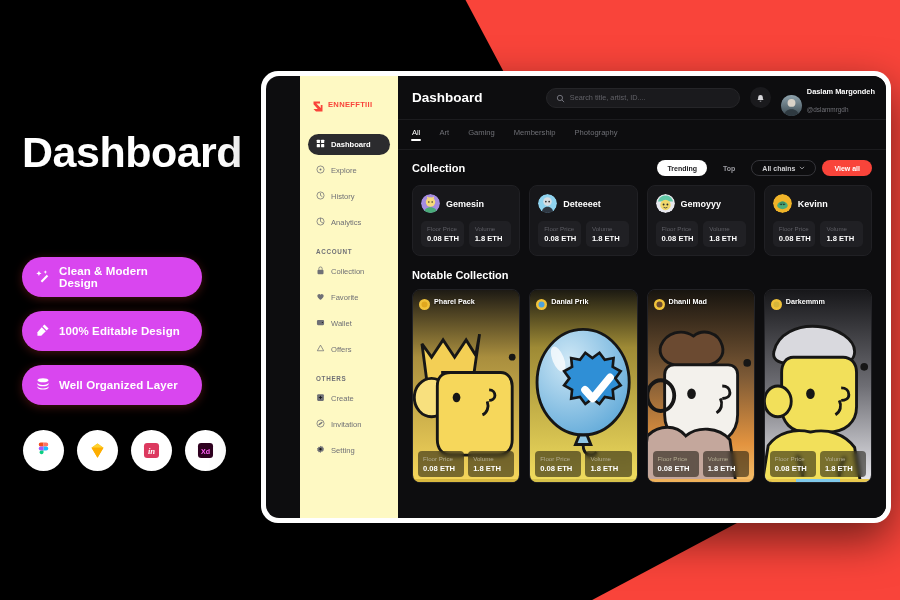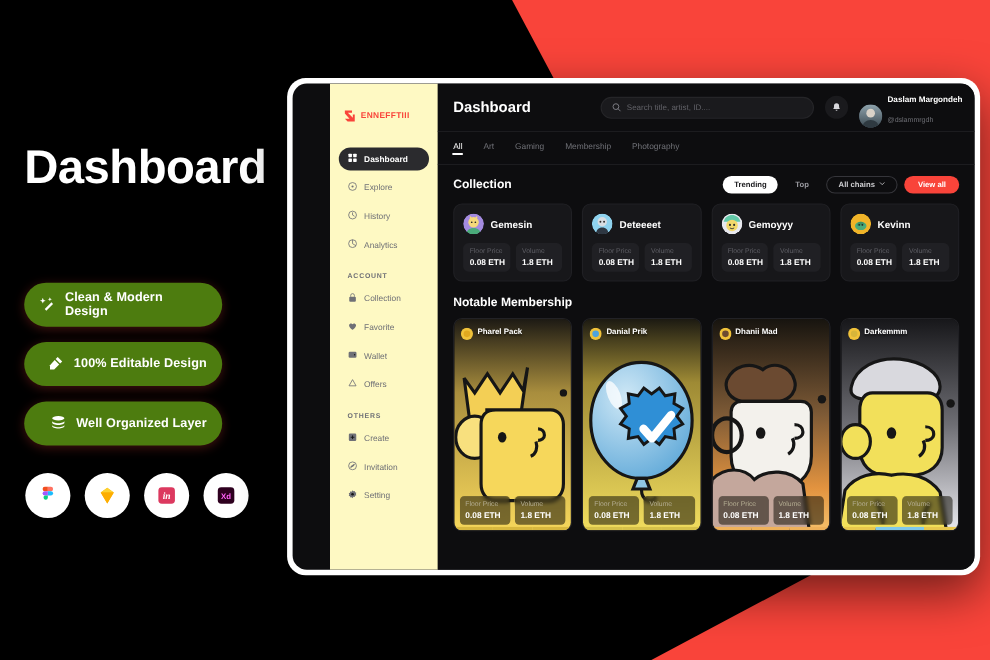--- a/index.html
+++ b/index.html
@@ -38,24 +38,23 @@
   
   .promo{ position:absolute; left:0; top:0; width:262px; height:600px; background:#000; z-index:5; }
   .promo-title{
     position:absolute; left:22px; top:128px; width:230px;
     color:#fff; font-size:43px; line-height:1.12; font-weight:bold; letter-spacing:-0.5px;
   }
   .badges{ position:absolute; left:22px; top:257px; display:flex; flex-direction:column; gap:14px; }
   .badge{
     display:flex; align-items:center; gap:9px;
     width:180px; height:40px; padding:0 14px;
-    background:#4d7c0f; border-radius:22px;
+    background:#d946ef; border-radius:22px;
     color:#fff; font-size:11.5px; font-weight:bold; letter-spacing:.1px;
     box-shadow:0 2px 10px rgba(249,68,58,.28);
-    justify-content:flex-end;
   }
   .badge svg{ width:14px; height:14px; flex:0 0 14px; }
   .apps{ position:absolute; left:23px; top:430px; display:flex; gap:13px; }
   .app{
     width:41px; height:41px; border-radius:50%; background:#fff;
     display:flex; align-items:center; justify-content:center;
     box-shadow:0 2px 8px rgba(0,0,0,.5);
   }
 
   
@@ -548,21 +547,21 @@
               </div>
               <div class="stat">
                 <div class="stat-label">Volume</div>
                 <div class="stat-value">1.8 ETH</div>
               </div>
             </div>
           </div>
 
         </div>
 
-        <div class="notable-title">Notable Membership</div>
+        <div class="notable-title">Notable Collection</div>
 
         <div class="note-row">
 
           <div class="note-card">
             <div class="note-art">
               <svg viewBox="0 0 140 200" preserveAspectRatio="xMidYMid slice" width="100%" height="100%">
                 <defs>
                       <linearGradient id="g1" x1="0" y1="0" x2="0" y2="1">
                         <stop offset="0" stop-color="#1d1a14"></stop>
                         <stop offset=".35" stop-color="#a98e3e"></stop>

